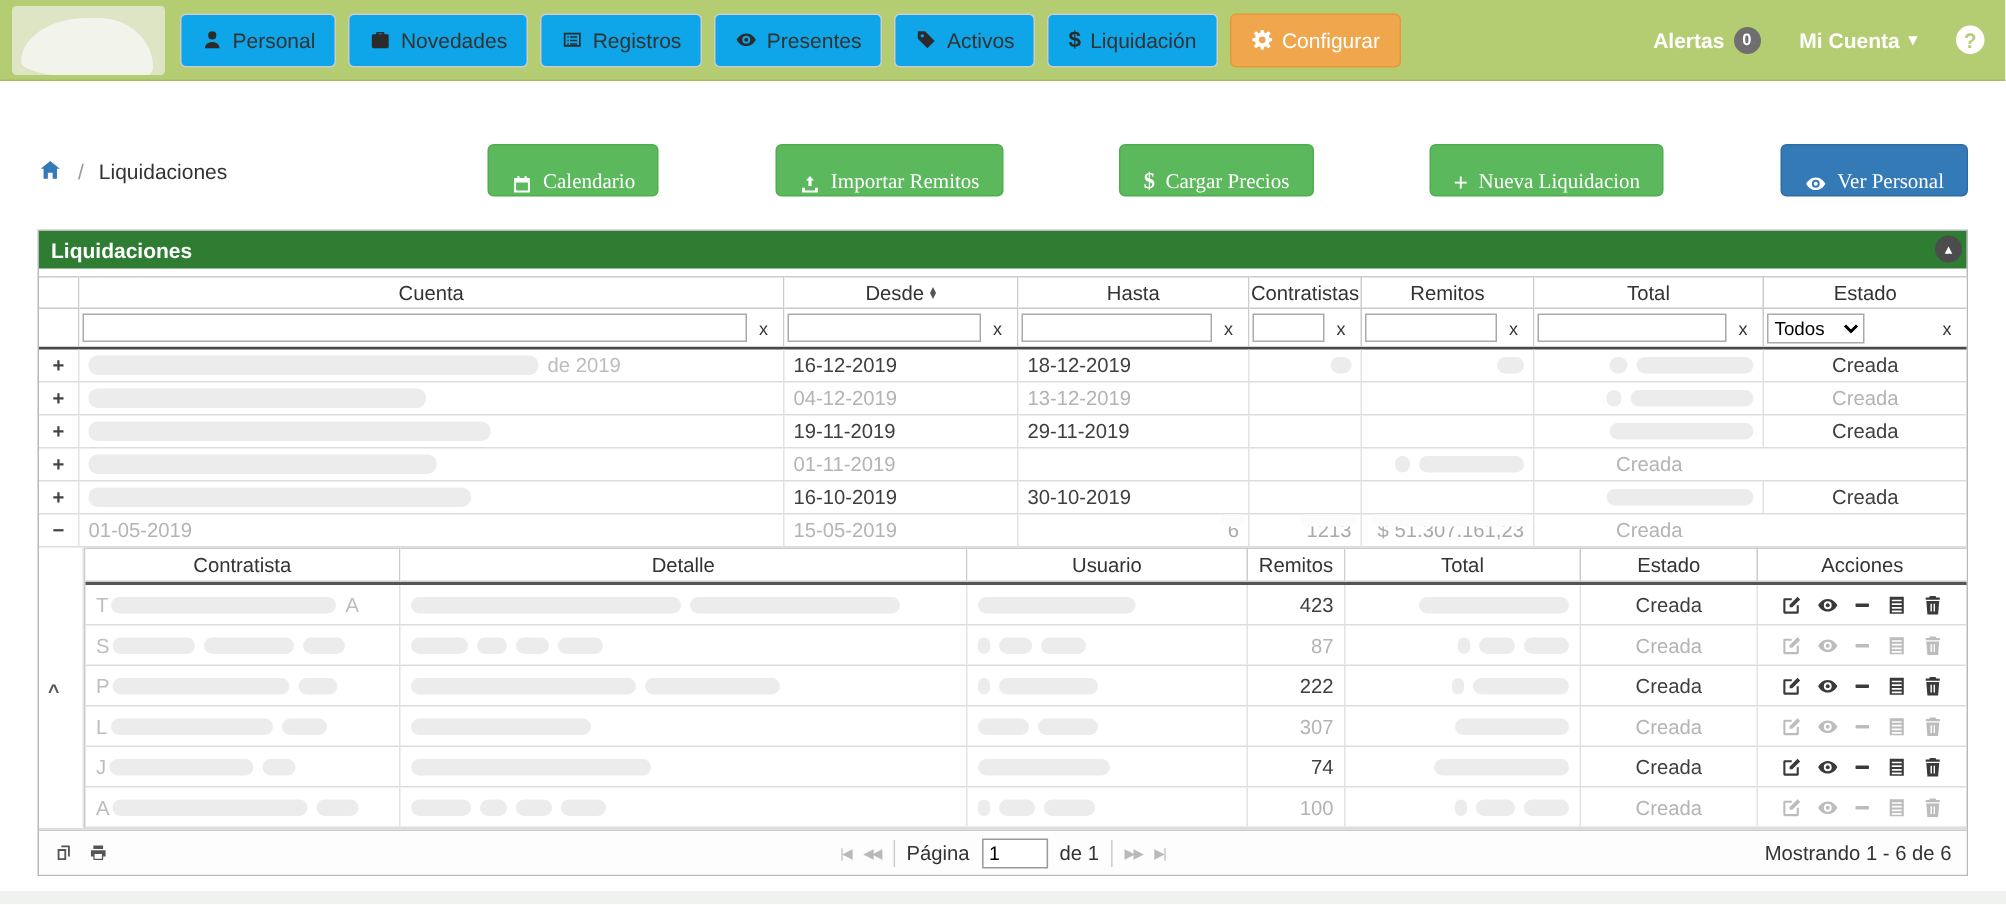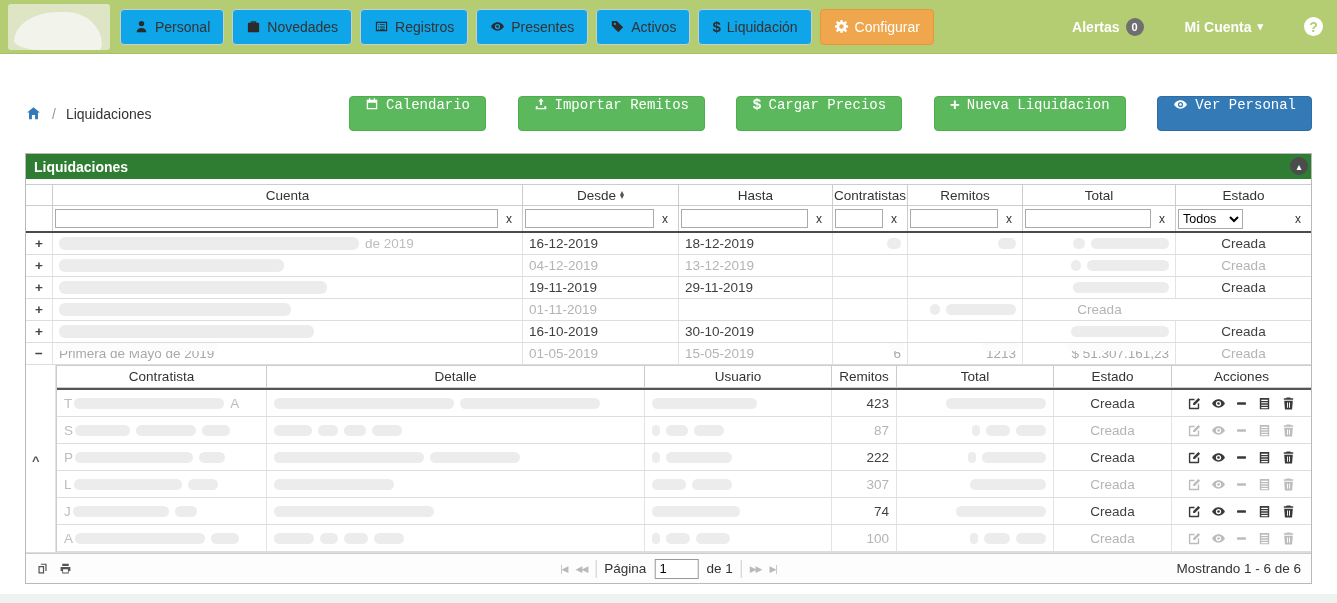--- a/index.html
+++ b/index.html
@@ -18,33 +18,33 @@
   .nav-group { display:flex; align-items:center; gap:8px; }
   .navbtn {
     display:flex; align-items:center; gap:6px; background:#0ea5e9; border:1px solid #ccc;
     border-radius:4px; height:36px; padding:0 13px; font-size:14px; color:#333; cursor:pointer;
     font-family:"Liberation Sans", sans-serif;
   }
   .navbtn .ic { display:inline-flex; color:#2b2b2b; }
   .navbtn.orange { background:#f0a64c; border-color:#e5973a; color:#fff; }
   .navbtn.orange .ic { color:#fff; }
   .dollar-glyph { font-weight:bold; font-size:15px; }
-  .nav-right { margin-left:auto; display:flex; align-items:center; gap:41px; }
+  .nav-right { margin-left:auto; display:flex; align-items:center; gap:26px; }
   .alerts, .account { color:#fff; font-weight:bold; font-size:14px; display:flex; align-items:center; gap:6px; cursor:pointer; }
   .badge { background:#6f6f6f; color:#fff; font-size:11px; min-width:18px; height:18px; border-radius:9px; display:inline-flex; align-items:center; justify-content:center; padding:0 5px; font-weight:bold; }
   .caret { font-size:11px; }
   .help-circle { width:19px; height:19px; border-radius:50%; background:#fff; color:#b5cd72; font-weight:bold; font-size:14px; display:inline-flex; align-items:center; justify-content:center; cursor:pointer; }
   
   .second-row { display:flex; align-items:center; margin:42px 25px 0 25px; }
   .breadcrumb { display:flex; align-items:center; gap:10px; width:280px; font-size:14px; }
   .breadcrumb .sep { color:#999; }
   .toolbar { flex:1; display:flex; align-items:center; justify-content:space-between; padding-left:20px; }
   .btn {
-    display:inline-flex; align-items:flex-start; gap:7px; border-radius:4px; height:35px; padding:0 15px;
-    font-size:14px; color:#fff; border:1px solid transparent; cursor:pointer; font-family:Liberation Mono, monospace;margin-left:24px;
+    display:inline-flex; align-items:flex-end; gap:7px; border-radius:4px; height:35px; padding:0 15px;
+    font-size:14px; color:#fff; border:1px solid transparent; cursor:pointer; font-family:Liberation Serif, serif;
   }
   .btn.green { background:#5cb85c; border-color:#4cae4c; }
   .btn.blue  { background:#337ab7; border-color:#2e6da4; }
   .btn .ic { display:inline-flex; color:#fff; }
   .plus-glyph { font-weight:bold; font-size:17px; line-height:1; }
   
   .panel { margin:22px 25px 0 25px; border:1px solid #b9b9b9; position:relative; background:#fff; }
   .panel-header { height:25px; background:#2e7d33; display:flex; align-items:center; padding:0 8px; position:relative; }
   .panel-title { color:#fff; font-weight:bold; font-size:14px; }
   .collapse-btn { position:absolute; right:3px; top:3px; width:18px; height:18px; border-radius:50%; background:#4c4c4c; color:#fff; font-size:10px; display:flex; align-items:center; justify-content:center; cursor:pointer; }
@@ -362,23 +362,20 @@
     <div class="cell num"></div>
     <div class="cell num"></div>
     <div class="cell num">
         <span class="blob" style="width:98px;margin-right:0"></span>
       </div>
     <div class="cell center">Creada</div>
   </div>
 
   <div class="g-main row dim">
     <div class="cell expand-cell">−</div>
-    <div class="cell">
-        <span class="semi">Primera de Mayo de 2019</span>
-      </div>
     <div class="cell">01-05-2019</div>
     <div class="cell">15-05-2019</div>
     <div class="cell num">
         <span class="semi">6</span>
       </div>
     <div class="cell num">
         <span class="semi">1213</span>
       </div>
     <div class="cell num">
         <span class="semi">$ 51.307.161,23</span>

